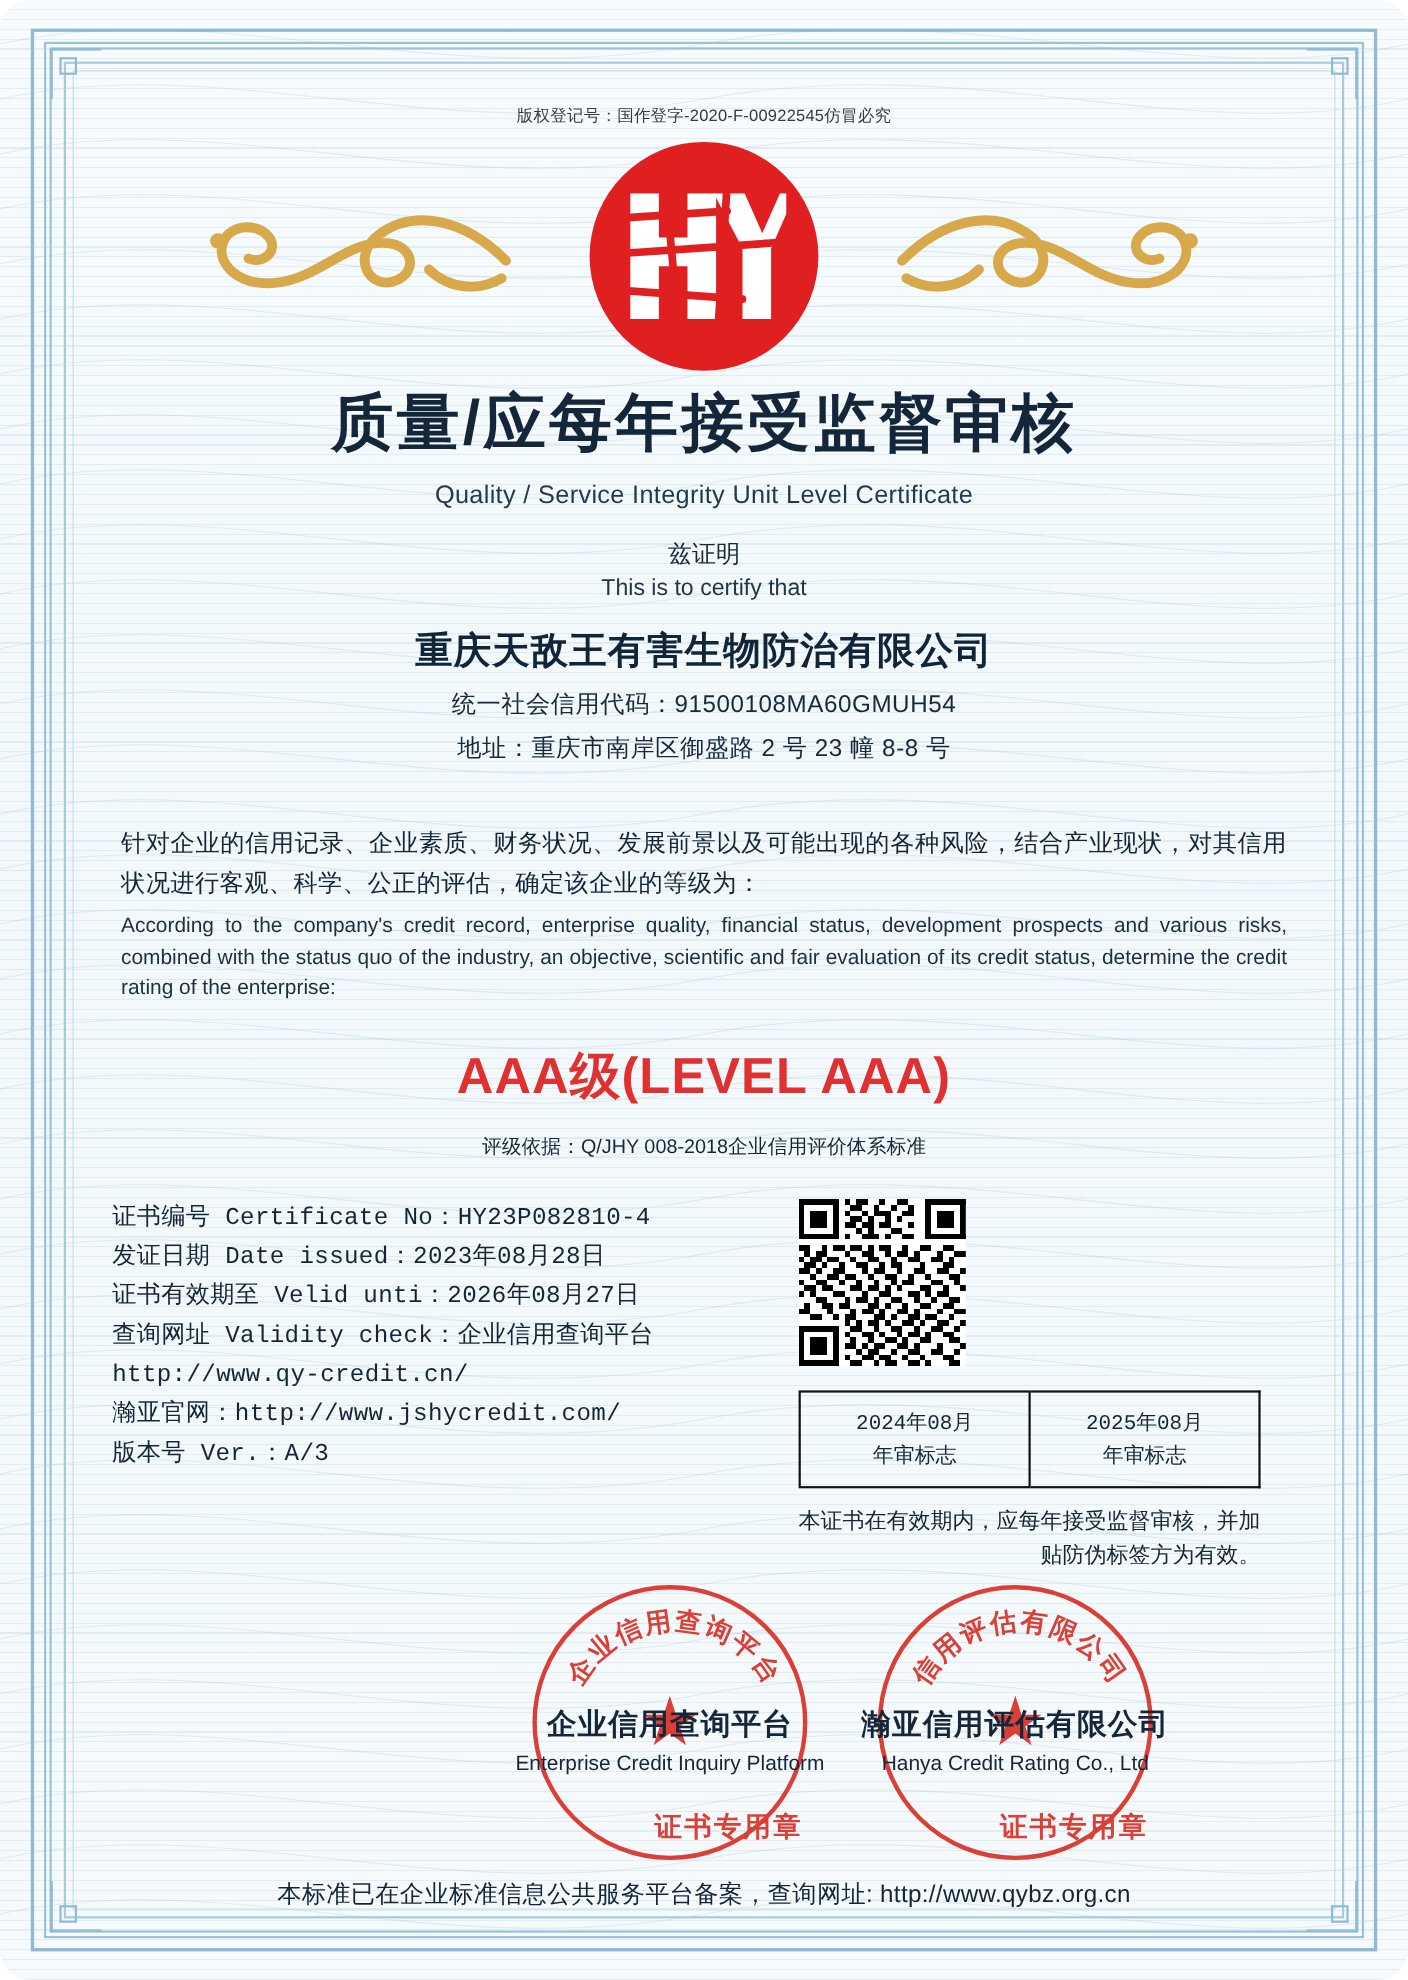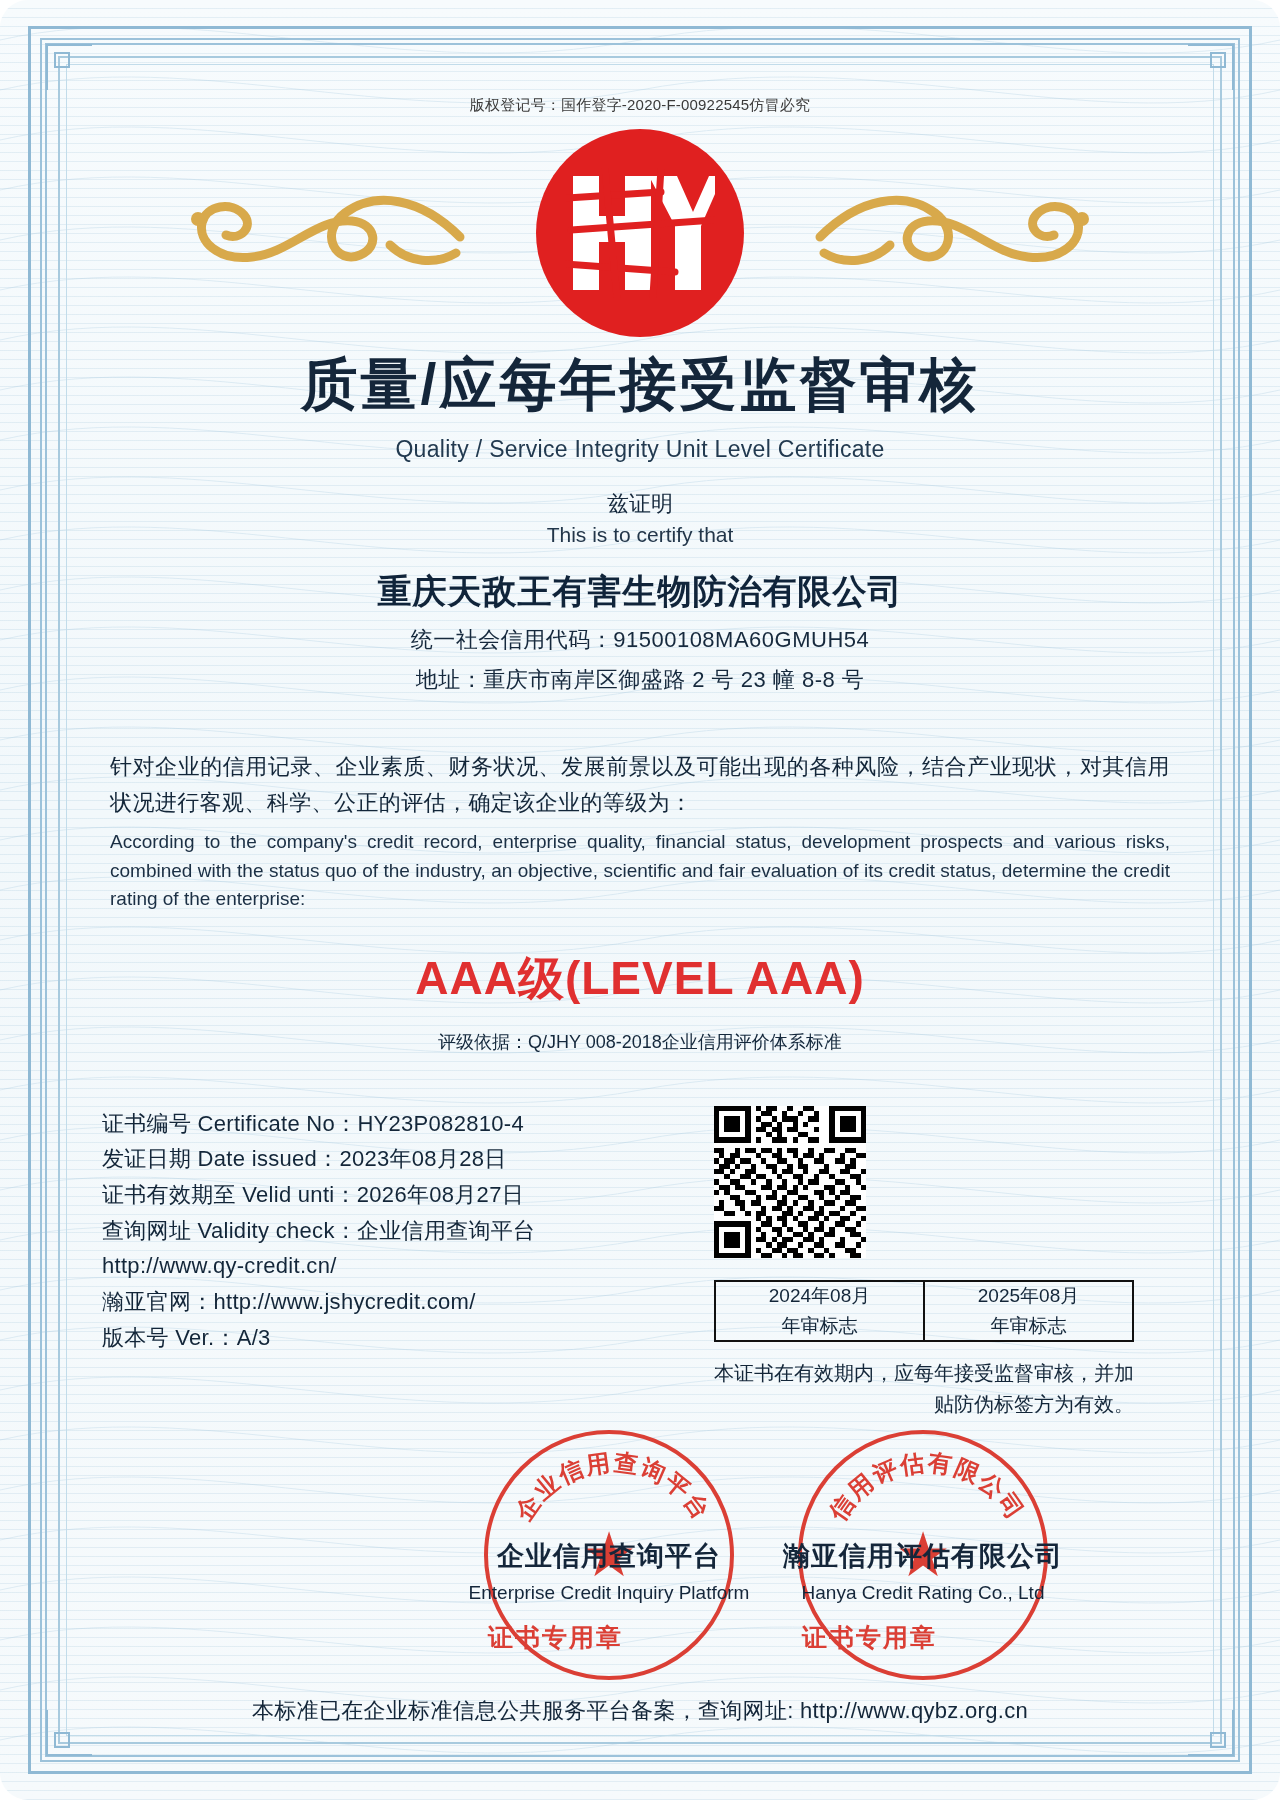--- a/index.html
+++ b/index.html
@@ -200,23 +200,24 @@
   .rating-basis-en {
     text-align: center;
     font-size: 18px;
     color: #14283c;
     margin-top: 5px;
   }
 
   
   .details-row {
     display: flex;
-    margin-top: 52px;
+    margin-top: 36px;
     padding: 0 22px;
-    gap: 12px;
+    gap: 24px;
+    font-family: Liberation Mono, monospace;
   }
   .details-left {
     width: 600px;
     flex: none;
   }
   .detail-line {
     font-size: 22px;
     color: #132639;
     line-height: 1.62;
     white-space: nowrap;
@@ -245,21 +246,21 @@
   }
   .stamp-boxes {
     display: flex;
     gap: 0;
     margin-top: 22px;
     width: 420px;
   }
   .stamp-box {
     flex: 1;
     border: 2px solid #111111;
-    height: 62px;
+    height: 89px;
     display: flex;
     flex-direction: column;
     align-items: center;
     justify-content: center;
     gap: 4px;
   }
   .stamp-box + .stamp-box { border-left: none; }
   .stamp-box div { font-size: 19px; color: #132639; }
   .annual-note {
     margin-top: 16px;
@@ -299,22 +300,22 @@
   }
   .seal .curved text {
     fill: #d93025;
     font-size: 24px;
     font-weight: bold;
     letter-spacing: 2px;
     font-family: "Liberation Sans", sans-serif;
   }
   .seal .bottom-text {
     position: absolute;
-    left: 0; right: 0; bottom: 22px;
-    text-align: left;
+    left: 0; right: 0; bottom: 10px;
+    text-align: right;
     color: #d93025;
     font-size: 25px;
     font-weight: bold;
     letter-spacing: 2px;
   }
   .seal-org {
     position: absolute;
     top: 108px;
     text-align: center;
     width: 330px;

